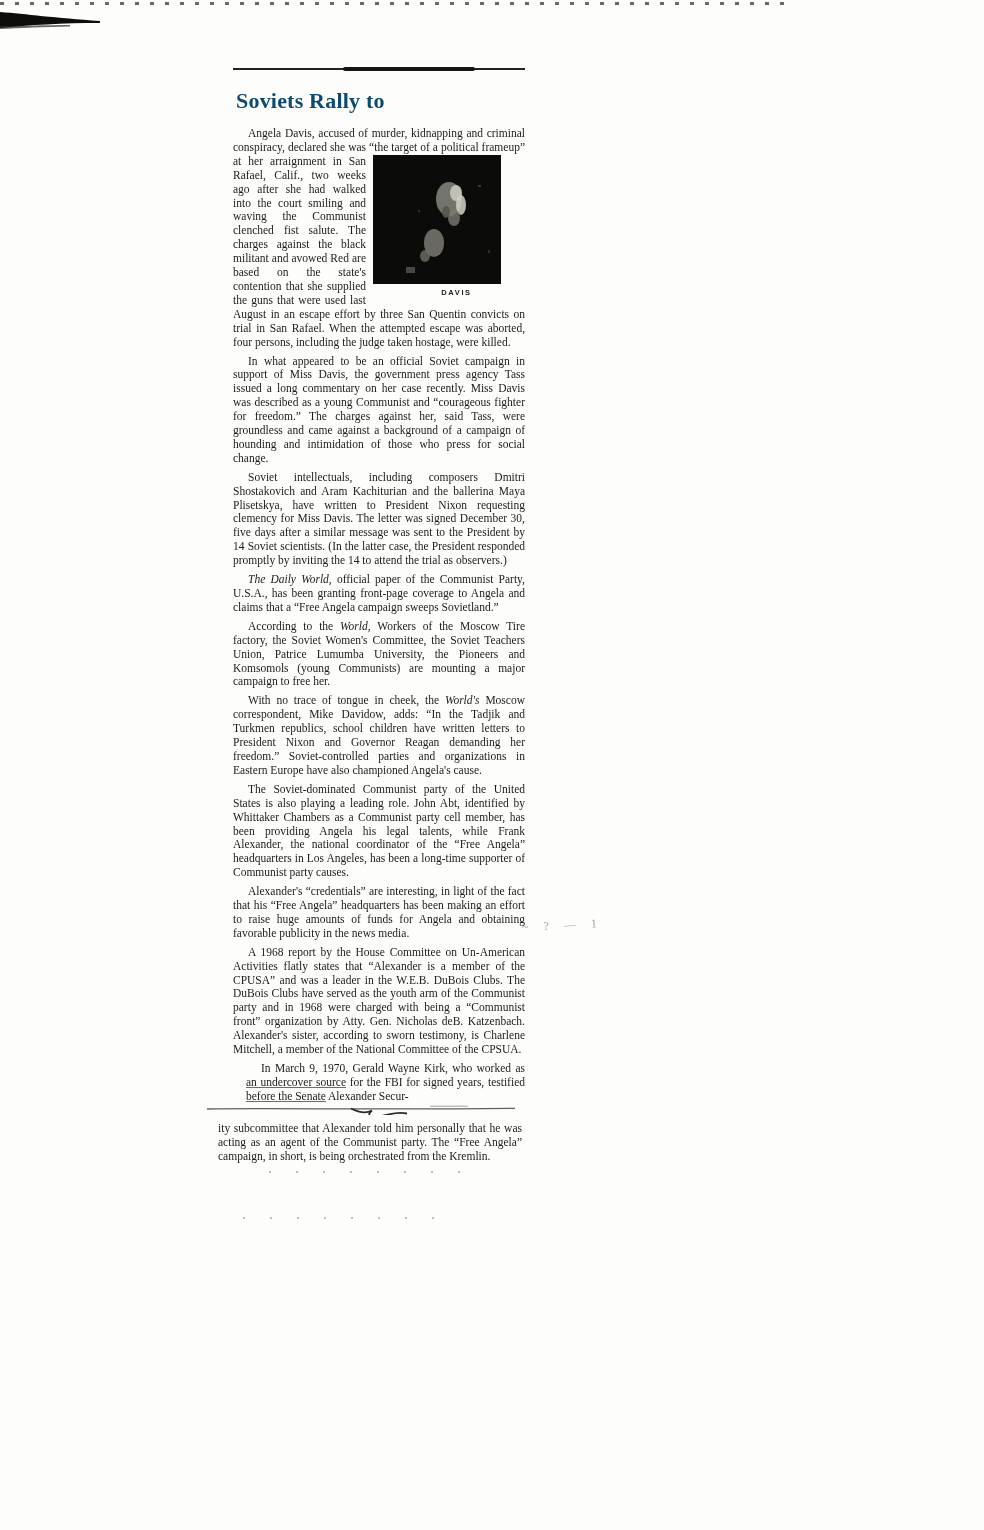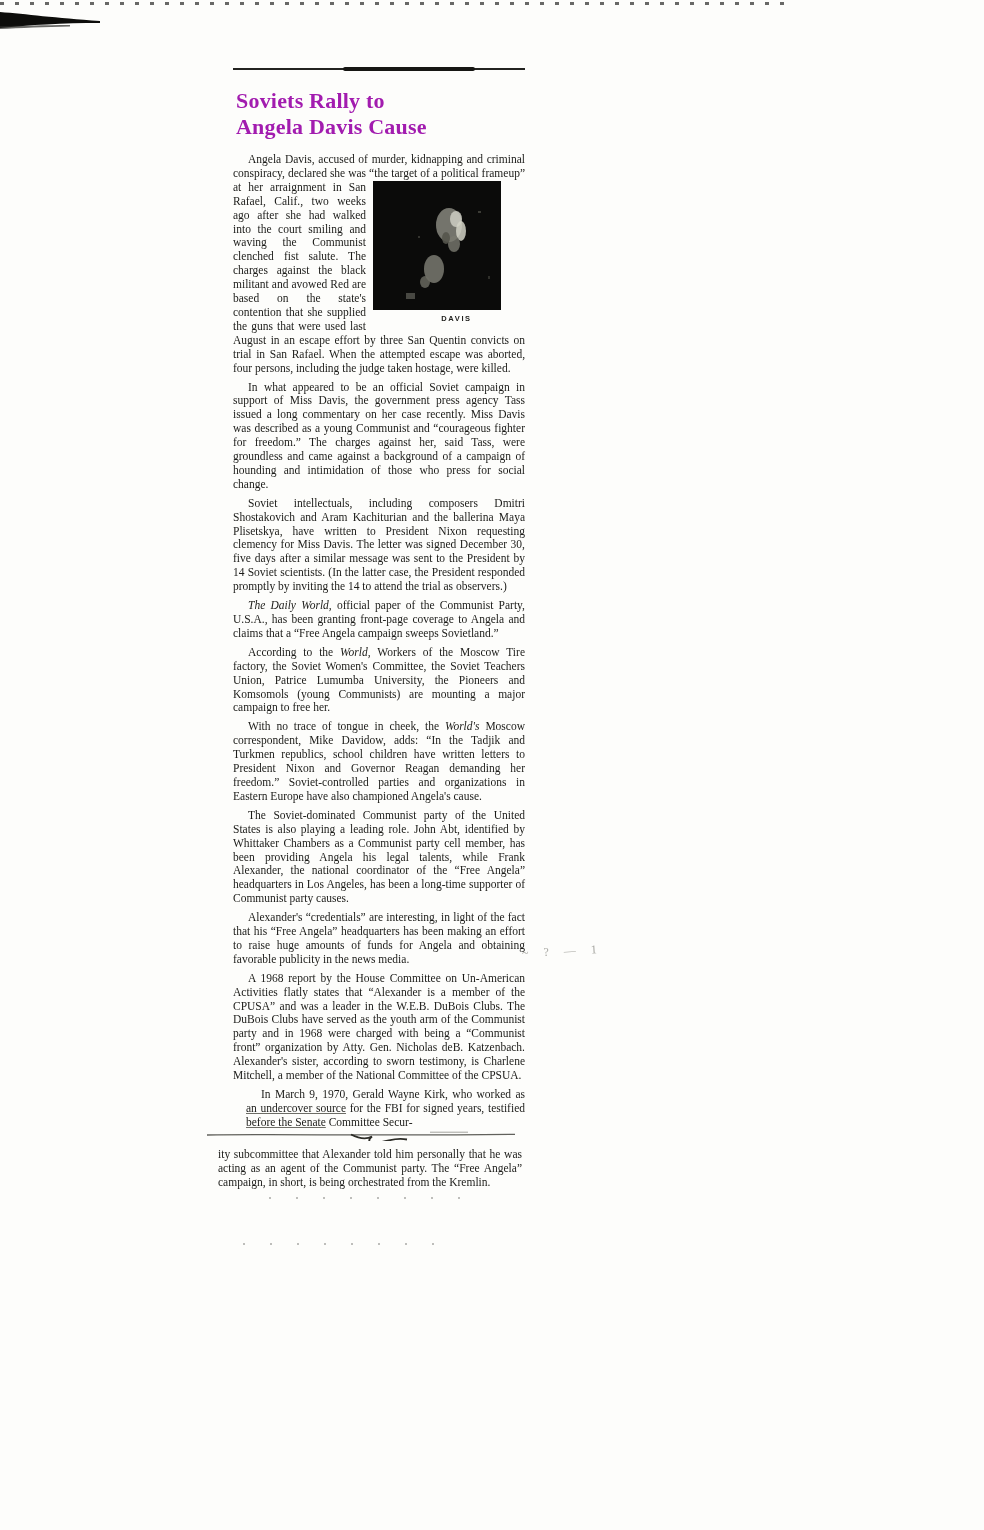--- a/index.html
+++ b/index.html
@@ -16,21 +16,21 @@
   }
   .top-wedge{position:absolute;left:0;top:7px;}
   
   .article{position:absolute;left:233px;top:58px;width:292px;}
   .top-rule{position:relative;height:2px;background:#232320;margin:10px 0 0 0;}
   .top-rule::after{
     content:"";position:absolute;left:110px;top:-1px;width:132px;height:4px;
     background:#161613;border-radius:2px;
   }
   h1.title{
-    font-size:22px;line-height:26px;font-weight:bold;color:#a21caf;
+    font-size:22px;line-height:26px;font-weight:bold;color:#0c4a6e;
     margin:18px 0 13px 3px;letter-spacing:.2px;
   }
   h1.title span{display:block;}
   .para{
     position:relative;
     font-size:11.5px;line-height:13.9px;text-align:justify;text-indent:15px;
     margin:0 0 5px 0;color:#1b1b18;
   }
   .para .it{font-style:italic;margin-top:24px;}
   .para .ul{text-decoration:underline;text-decoration-color:#6d6d66;text-decoration-thickness:1px;}
@@ -67,21 +67,20 @@
 <div class="top-dotline"></div>
 <svg class="top-wedge" width="110" height="24" viewBox="0 0 110 24">
   <path d="M0,5 C26,7 55,11 100,14 L100,16 C62,16 30,18 0,21 Z" fill="#0d0d0b"></path>
   <path d="M0,19 C20,19 45,18 70,18 L70,19.5 C45,20 20,21 0,22 Z" fill="#2a2a27" opacity="0.7"></path>
 </svg>
 
 <div class="article">
   <div class="top-rule"></div>
   <h1 class="title">
     <span>Soviets Rally to</span>
-    <span>Angela Davis Cause</span>
   </h1>
 
   <div id="article-body">
       <p class="para normal">
   <span class="photo-wrap">
     <span class="photo-frame" style="display:block;">
       <svg width="128" height="129" viewBox="0 0 128 129">
         <rect x="0" y="0" width="128" height="129" fill="#0b0b0a"></rect>
         <ellipse cx="61" cy="44" rx="13" ry="17" fill="#8f8f85" opacity="0.8"></ellipse>
         <ellipse cx="68" cy="38" rx="6" ry="8" fill="#c9c9bf" opacity="0.9"></ellipse>
@@ -100,21 +99,21 @@
   </span>
 <span>Angela Davis, accused of murder, kidnapping and criminal conspiracy, declared she was “the target of a political frameup” at her arraignment in San Rafael, Calif., two weeks ago after she had walked into the court smiling and waving the Communist clenched fist salute. The charges against the black militant and avowed Red are based on the state's contention that she supplied the guns that were used last August in an escape effort by three San Quentin convicts on trial in San Rafael. When the attempted escape was aborted, four persons, including the judge taken hostage, were killed.</span></p>
       <p class="para normal"><span>In what appeared to be an official Soviet campaign in support of Miss Davis, the government press agency Tass issued a long commentary on her case recently.  Miss Davis was described as a young Communist and “courageous fighter for freedom.” The charges against her, said Tass, were groundless and came against a background of a campaign of hounding and intimidation of those who press for social change.</span></p>
       <p class="para normal"><span>Soviet intellectuals, including composers Dmitri Shostakovich and Aram Kachiturian and the ballerina Maya Plisetskya, have written to President Nixon requesting clemency for Miss Davis. The letter was signed December 30, five days after a similar message was sent to the President by 14 Soviet scientists. (In the latter case, the President responded promptly by inviting the 14 to attend the trial as observers.)</span></p>
       <p class="para normal"><span class="it">The Daily World,</span><span> official paper of the Communist Party, U.S.A., has been granting front-page coverage to Angela and claims that a “Free Angela campaign sweeps Sovietland.”</span></p>
       <p class="para normal"><span>According to the </span><span class="it">World,</span><span> Workers of the Moscow Tire factory, the Soviet Women's Committee, the Soviet Teachers Union, Patrice Lumumba University, the Pioneers and Komsomols (young Communists) are mounting a major campaign to free her.</span></p>
       <p class="para normal"><span>With no trace of tongue in cheek, the </span><span class="it">World's</span><span> Moscow correspondent, Mike Davidow, adds: “In the Tadjik and Turkmen republics, school children have written letters to President Nixon and Governor Reagan demanding her freedom.” Soviet-controlled parties and organizations in Eastern Europe have also championed Angela's cause.</span></p>
       <p class="para normal"><span>The Soviet-dominated Communist party of the United States is also playing a leading role. John Abt, identified by Whittaker Chambers as a Communist party cell member, has been providing Angela his legal talents, while Frank Alexander, the national coordinator of the “Free Angela” headquarters in Los Angeles, has been a long-time supporter of Communist party causes.</span></p>
       <p class="para normal"><span>Alexander's “credentials” are interesting, in light of the fact that his “Free Angela” headquarters has been making an effort to raise huge amounts of funds for Angela and obtaining favorable publicity in the news media.</span><span class="pencil">~ ? — 1</span></p>
       <p class="para normal"><span>A 1968 report by the House Committee on Un-American Activities flatly states that “Alexander is a member of the CPUSA” and was a leader in the W.E.B. DuBois Clubs. The DuBois Clubs have served as the youth arm of the Communist party and in 1968 were charged with being a “Communist front” organization by Atty. Gen. Nicholas deB. Katzenbach. Alexander's sister, according to sworn testimony, is Charlene Mitchell, a member of the National Committee of the CPSUA.</span></p>
-      <p class="para shift-right"><span>In March 9, 1970, Gerald Wayne Kirk, who worked as </span><span class="ul">an undercover source</span><span> for the FBI for signed years, testified </span><span class="ul">before the Senate</span><span> Committee Secur-</span></p>
+      <p class="para shift-right"><span>In March 9, 1970, Gerald Wayne Kirk, who worked as </span><span class="ul">an undercover source</span><span> for the FBI for signed years, testified </span><span class="ul">before the Senate</span><span> Alexander Secur-</span></p>
     </div>
 
   
   <svg class="tear" viewBox="0 0 312 10">
     <path d="M2,4 C80,2.8 160,5 310,3.4" stroke="#45453f" stroke-width="1.3" fill="none" opacity="0.85"></path>
     <path d="M146,3.5 c8,4 15,5.2 21,2 c-6,5 -2,7.4 10,5.4 c9,-1.4 13,-4.4 25,-2.4" stroke="#2d2d28" stroke-width="1.8" fill="none"></path>
     <path d="M225,1.2 h38" stroke="#55554f" stroke-width="0.9" opacity="0.6" fill="none"></path>
   </svg>
 
   <div id="continuation-slot">

